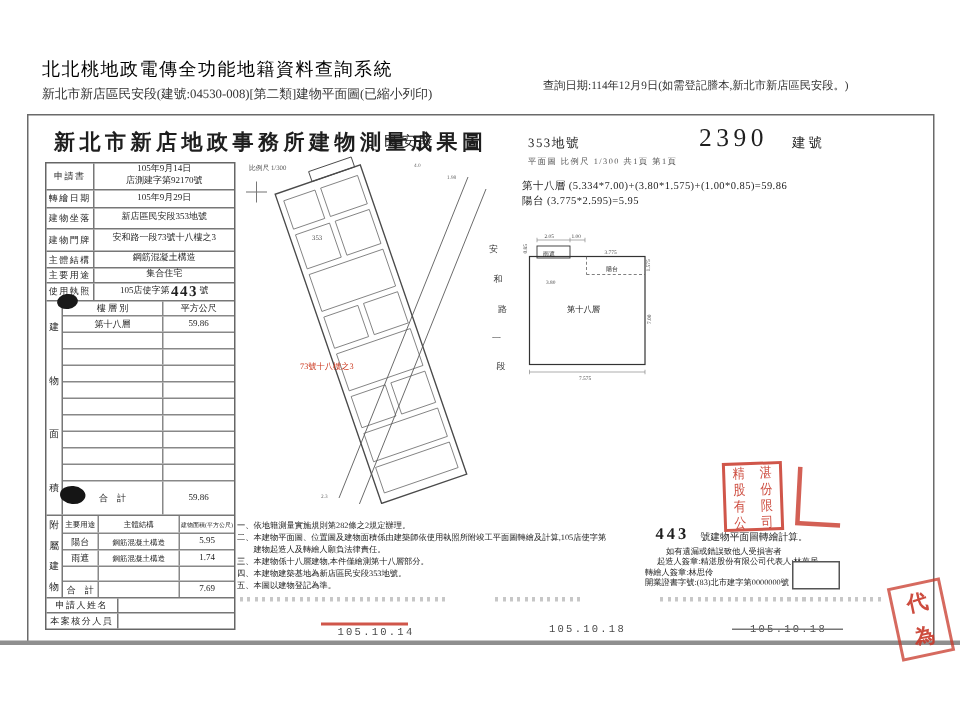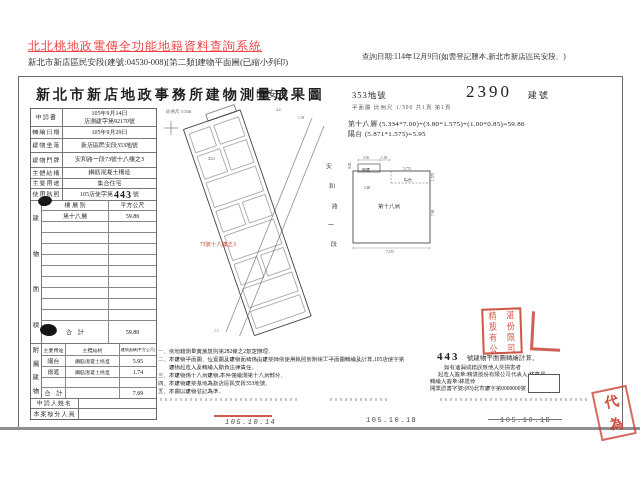--- a/index.html
+++ b/index.html
@@ -1,20 +1,20 @@
 <!DOCTYPE html>
 <html><head>
 <meta charset="utf-8">
 <style>
   html,body{margin:0;padding:0;}
   body{width:640px;height:480px;background:#fdfdfd;font-family:"Liberation Serif","DejaVu Serif",serif;color:#1e1e1e;}
   .screen{position:relative;width:640px;height:480px;overflow:hidden;background:#ffffff;}
   .abs{position:absolute;}
   
-  .sys-title{left:28px;top:38px;font-size:12px;letter-spacing:1px;color:#ef4444;text-decoration:underline;}
+  .sys-title{left:28px;top:38px;font-size:12px;letter-spacing:1px;color:#000000;}
   .sys-sub{left:28px;top:57px;font-size:8.5px;color:#333;}
   .qdate{left:362px;top:52px;font-size:7.5px;color:#333;}
   
   .frame{left:18px;top:76px;width:603px;height:351px;border:1px solid #6a6a6a;background:#fff;}
   .divider{left:0;top:427px;width:640px;height:3px;background:#8f8f8f;}
   
   .doc-title{left:36px;top:86px;font-size:14px;font-weight:bold;letter-spacing:3px;}
   .sec-name{left:256px;top:88px;font-size:9.5px;letter-spacing:2px;}
   .land-no{left:352px;top:90px;font-size:8.5px;letter-spacing:1px;}
   .bldg-no{left:466px;top:82px;font-size:17px;letter-spacing:3px;}
@@ -48,21 +48,21 @@
   .sign-box{left:528px;top:374px;width:30px;height:17px;border:1px solid #555;background:#fff;}
   
   .seal{left:482px;top:308px;width:40px;height:46px;border:2px solid rgba(200,56,42,.85);display:grid;grid-template-columns:1fr 1fr;transform:rotate(-2deg);box-sizing:border-box;}
   .seal span{color:rgba(200,56,42,.9);font-size:8px;display:flex;align-items:center;justify-content:center;transform:scaleY(1.15);}
   .bracket{left:531px;top:312px;width:27px;height:36px;border-left:3px solid rgba(200,56,42,.8);border-bottom:3px solid rgba(200,56,42,.8);transform:rotate(3deg);}
   .agent{left:596px;top:388px;width:36px;height:50px;border:2px solid rgba(200,56,42,.75);transform:rotate(-12deg);display:flex;flex-direction:column;align-items:center;justify-content:space-around;box-sizing:border-box;z-index:5;}
   .agent span{color:rgba(200,56,42,.9);font-size:14px;font-weight:bold;}
   .oval1{left:38px;top:196px;width:14px;height:10px;background:#191919;border-radius:50%;transform:rotate(-8deg);}
   .oval2{left:40px;top:324px;width:17px;height:12px;background:#151515;border-radius:50%;transform:rotate(5deg);}
   .dstamp{font-size:7px;letter-spacing:1.5px;color:#4a4a4a;font-family:"Liberation Mono","DejaVu Sans Mono",monospace;}
-  .d1{left:225px;top:418px;font-style:italic;}
+  .d1{left:225px;top:418px;}
   .d2{left:366px;top:416px;}
   .d3{left:500px;top:416px;}
   .redline{left:214px;top:415px;width:58px;height:2px;background:rgba(200,56,42,.85);}
   .strike{left:488px;top:419px;width:74px;height:1px;background:#777;}
   .fineprint{height:3px;background:repeating-linear-gradient(90deg,#999 0 2px,transparent 2px 5px);opacity:.55;}
   .fp1{left:160px;top:398px;width:140px;}
   .fp2{left:330px;top:398px;width:60px;}
   .fp3{left:440px;top:398px;width:150px;}
   svg text{font-family:"Liberation Serif","DejaVu Serif",serif;}
 </style>
@@ -265,21 +265,21 @@
     </g>
     <g fill="#666" font-size="3.5">
       <text x="116" y="7">4.0</text>
       <text x="138" y="15">1.98</text>
       <text x="54" y="228">2.3</text>
     </g>
   </svg>
 
   <div class="abs calc">
     <div>第十八層 (5.334*7.00)+(3.80*1.575)+(1.00*0.85)=59.86</div>
-    <div>陽台 (5.871*1.575)=5.95</div>
+    <div>陽台 (3.775*2.595)=5.95</div>
   </div>
 
   <svg class="abs" style="left:348px;top:156px;" width="150" height="112" viewBox="0 0 150 112">
     <rect x="5" y="15" width="77" height="72" fill="none" stroke="#333" stroke-width="0.8"></rect>
     <rect x="10" y="8" width="22" height="8" fill="none" stroke="#333" stroke-width="0.6"></rect>
     <g stroke="#555" stroke-width="0.5" stroke-dasharray="2,1.5">
       <line x1="43" y1="15" x2="43" y2="27"></line>
       <line x1="43" y1="27" x2="82" y2="27"></line>
     </g>
     <g stroke="#777" stroke-width="0.4">

